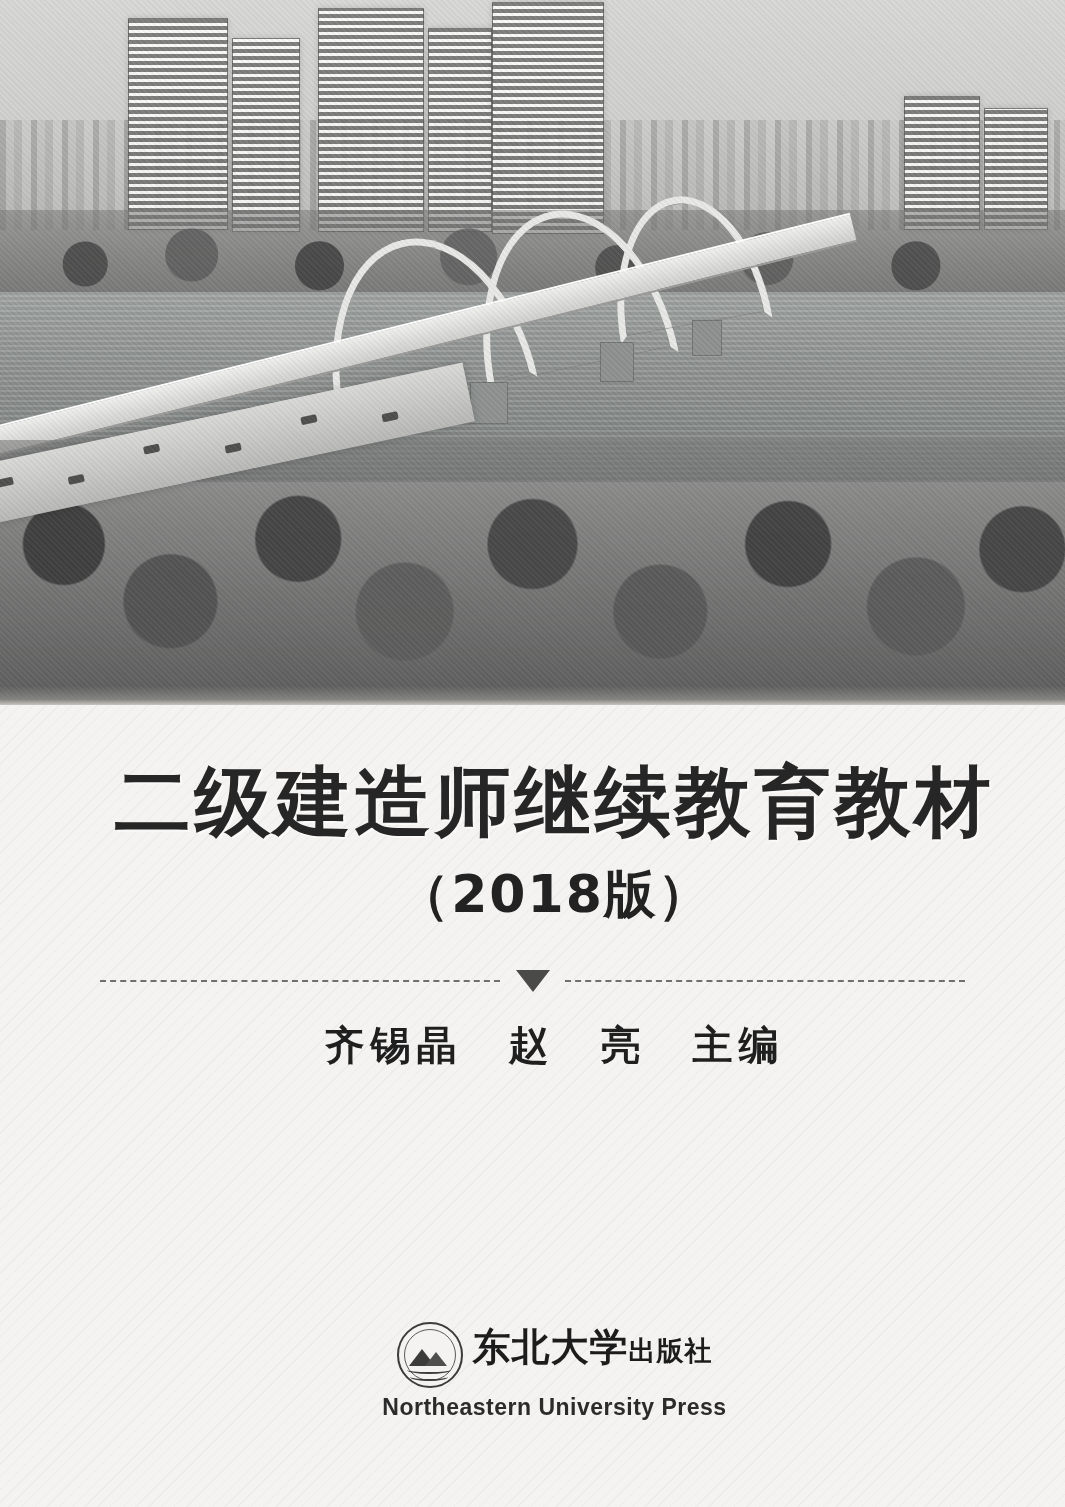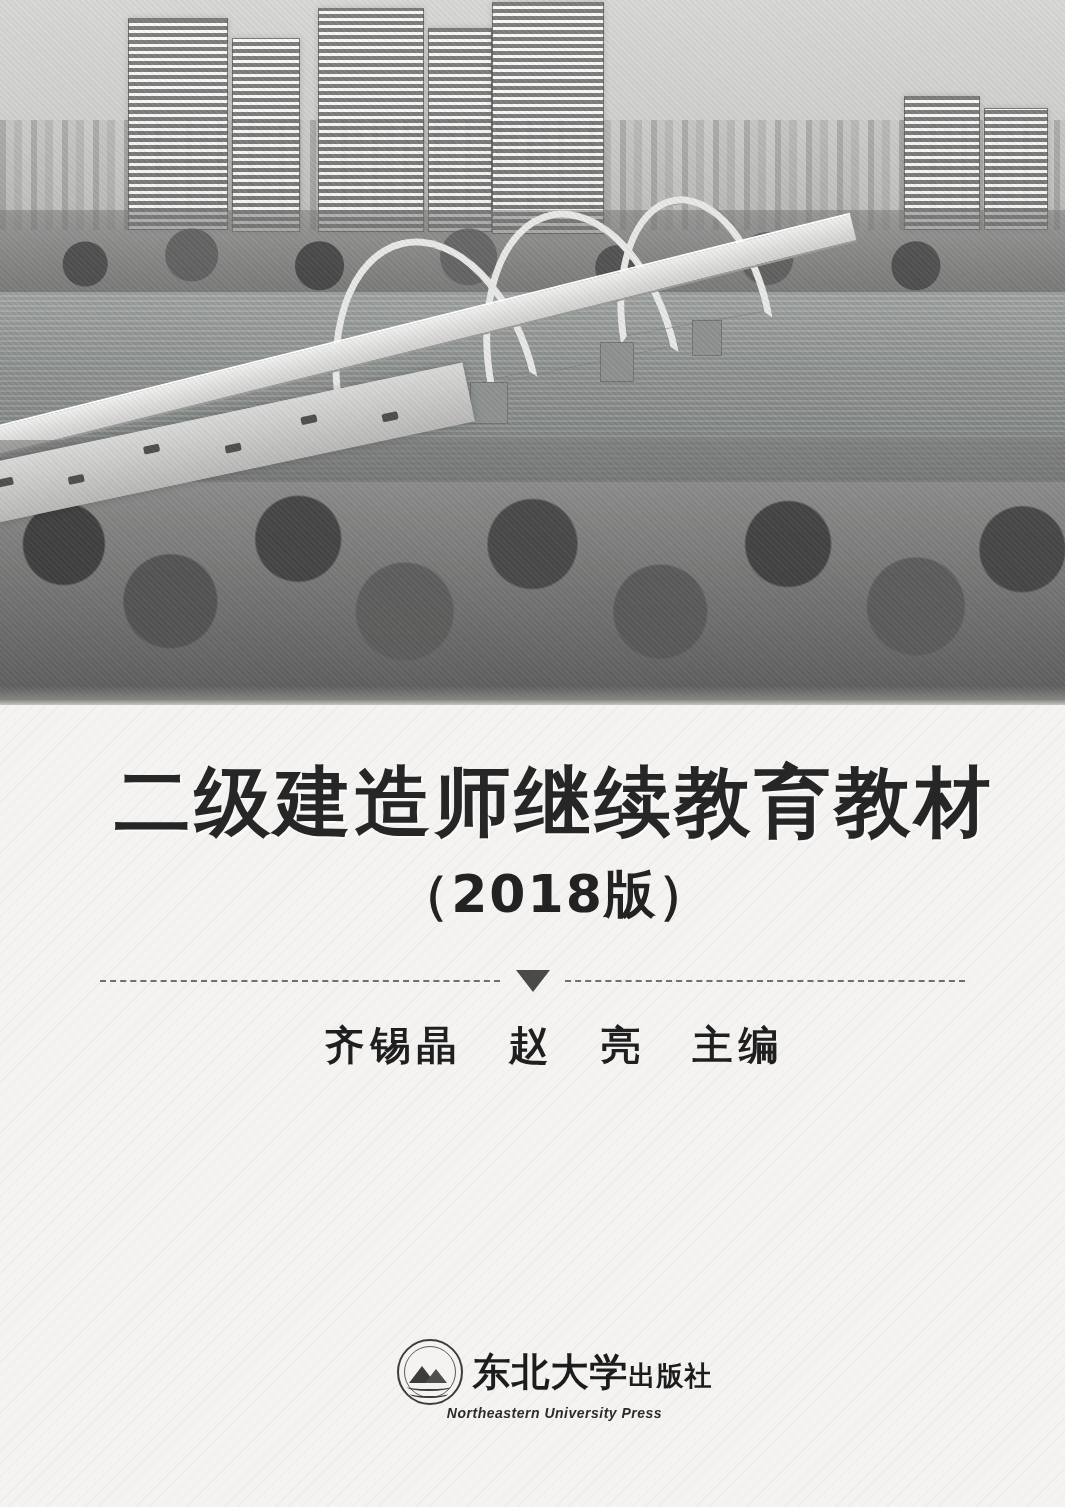--- a/index.html
+++ b/index.html
@@ -246,21 +246,21 @@
   .publisher {
     position: absolute;
     left: 0; bottom: 86px;
     width: 100%;
     display: flex;
     flex-direction: column;
     align-items: center;
   }
   .pub-row {
     display: flex;
-    align-items: center;
+    align-items: flex-start;
     gap: 10px;
   }
   .pub-logo {
     width: 62px; height: 62px;
     border-radius: 50%;
     border: 2px solid #3c3c3a;
     position: relative;
     overflow: hidden;
     background: #f4f3f1;
   }
@@ -303,26 +303,26 @@
     font-family: "DejaVu Sans", "Liberation Sans", sans-serif;
     font-weight: bold;
     font-size: 38px;
     color: #1c1c1c;
     letter-spacing: 1px;
   }
   .pub-name-cn .small {
     font-size: 27px;
   }
   .pub-name-en {
+    margin-top: 6px;
     font-family: "Liberation Sans", sans-serif;
     font-weight: bold;
-    font-size: 14px;
+    font-size: 23px;
     letter-spacing: .5px;
     color: #2b2b2b;
-    font-style: italic;
   }
 </style>
 </head>
 <body>
 
 <div class="book-cover">
 
   <div class="photo">
     <div class="sky"></div>
     <div class="skyline"></div>

